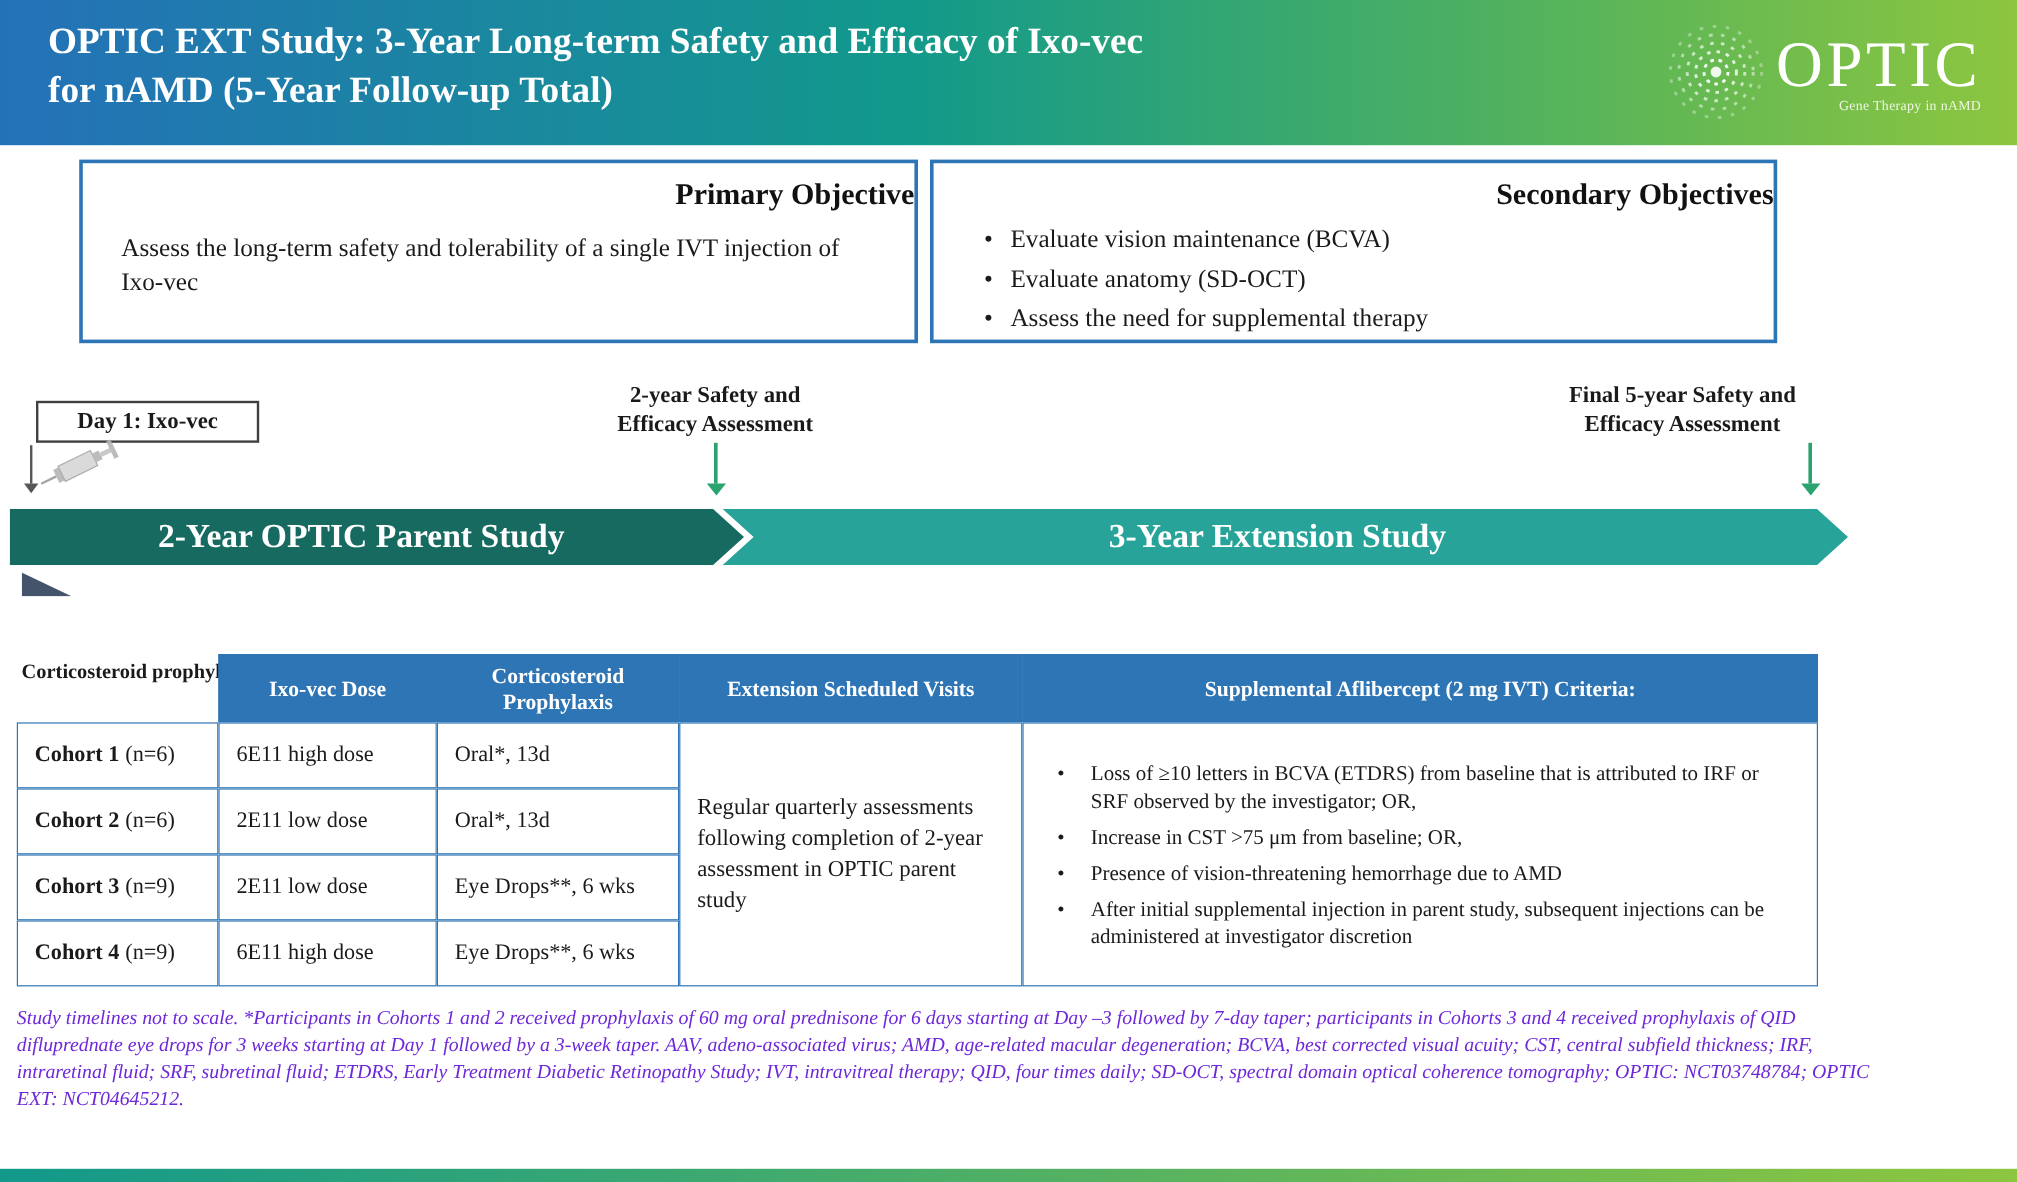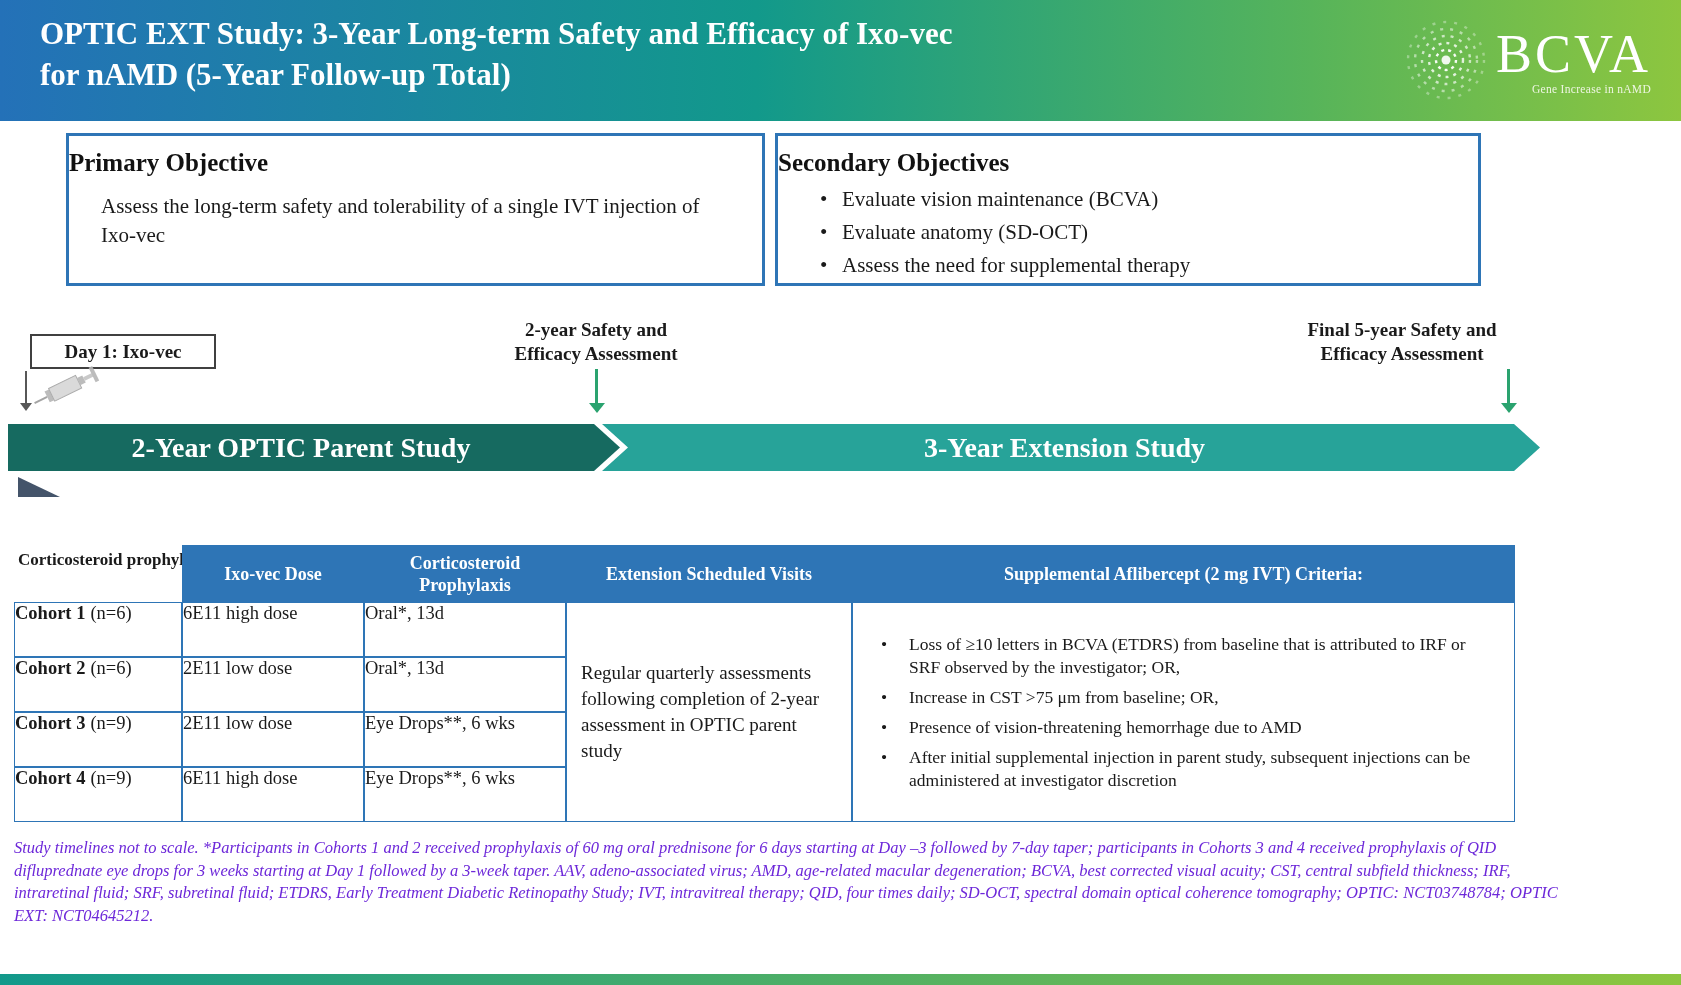--- a/index.html
+++ b/index.html
@@ -21,21 +21,21 @@
   .logo-text { color:#fff; font-size:54px; letter-spacing:3px; line-height:56px; }
   .logo-tagline { color:#eef6e3; font-size:11.5px; margin-top:1px; letter-spacing:0.3px; }
 
   
   .obj-box {
     position:absolute; top:133px; height:153px; background:#fff; box-sizing:border-box;
     border:3px solid var(--accent-blue,#2e75b6);
   }
   .obj-primary { left:66px; width:699px; }
   .obj-secondary { left:775px; width:706px; }
-  .obj-heading { text-align:left; font-weight:bold; font-size:25px; padding-top:13px; color:#111; }
+  .obj-heading { text-align:right; font-weight:bold; font-size:25px; padding-top:13px; color:#111; }
   .obj-body { padding:15px 32px 0 32px; font-size:21px; line-height:29px; }
   .sec-list { margin-top:6px; padding:0 24px 0 38px; }
   .sec-item { position:relative; padding-left:26px; font-size:21px; line-height:33px; }
   .sec-item::before { content:"\2022"; position:absolute; left:4px; }
 
   
   .day1-box {
     position:absolute; left:30px; top:334px; width:186px; height:35px; box-sizing:border-box;
     border:2px solid #404040; background:#fff; display:flex; align-items:center; justify-content:center;
     font-weight:bold; font-size:19px;
@@ -85,21 +85,21 @@
   }
   .cell { box-sizing:border-box; border:1px solid var(--accent-blue,#2e75b6); background:#fff; }
   .th {
     background:var(--accent-blue,#2e75b6); color:#fff; font-weight:bold; font-size:18px;
     display:flex; align-items:center; justify-content:center; text-align:center; line-height:22px; padding:0 10px;
   }
   .th-empty { border:none; background:transparent; grid-column:1; grid-row:1; }
   .c2{grid-column:2}.c3{grid-column:3}.c4{grid-column:4}.c5{grid-column:5}
   .r1{grid-row:1}.r2{grid-row:2}.r3{grid-row:3}.r4{grid-row:4}.r5{grid-row:5}
   .c1{grid-column:1}
-  .lbl, .td { display:flex; align-items:flex-start; font-size:18.5px; }
+  .lbl, .td { display:flex; align-items:center; padding-left:14px; font-size:18.5px; }
   .lbl b { font-weight:bold; }
   .lbl .nn { margin-left:5px; }
   .visits {
     grid-column:4; grid-row:2 / span 4; display:flex; align-items:center;
     padding:10px 14px; font-size:19px; line-height:26px;
   }
   .criteria {
     grid-column:5; grid-row:2 / span 4; display:flex; flex-direction:column; justify-content:center;
     gap:7px; padding:14px 18px;
   }
@@ -133,22 +133,22 @@
             <circle cx="48" cy="48" r="10" stroke-dasharray="3 4" opacity="0.95"></circle>
             <circle cx="48" cy="48" r="17" stroke-dasharray="3 5" opacity="0.8"></circle>
             <circle cx="48" cy="48" r="24" stroke-dasharray="3 6" opacity="0.65"></circle>
             <circle cx="48" cy="48" r="31" stroke-dasharray="3 7" opacity="0.5"></circle>
             <circle cx="48" cy="48" r="38" stroke-dasharray="3 8" opacity="0.35"></circle>
           </g>
           <circle cx="48" cy="48" r="4.5" fill="#ffffff" opacity="0.9"></circle>
         </svg>
       </span>
       <div class="logo-text-wrap">
-        <div class="logo-text">BCVA</div>
-        <div class="logo-tagline">Gene Increase in nAMD</div>
+        <div class="logo-text">OPTIC</div>
+        <div class="logo-tagline">Gene Therapy in nAMD</div>
       </div>
     </div>
   </div>
 
   <div class="obj-box obj-primary">
     <div class="obj-heading">Primary Objective</div>
     <div class="obj-body">Assess the long-term safety and tolerability of a single IVT injection of Ixo-vec</div>
   </div>
   <div class="obj-box obj-secondary">
     <div class="obj-heading">Secondary Objectives</div>

